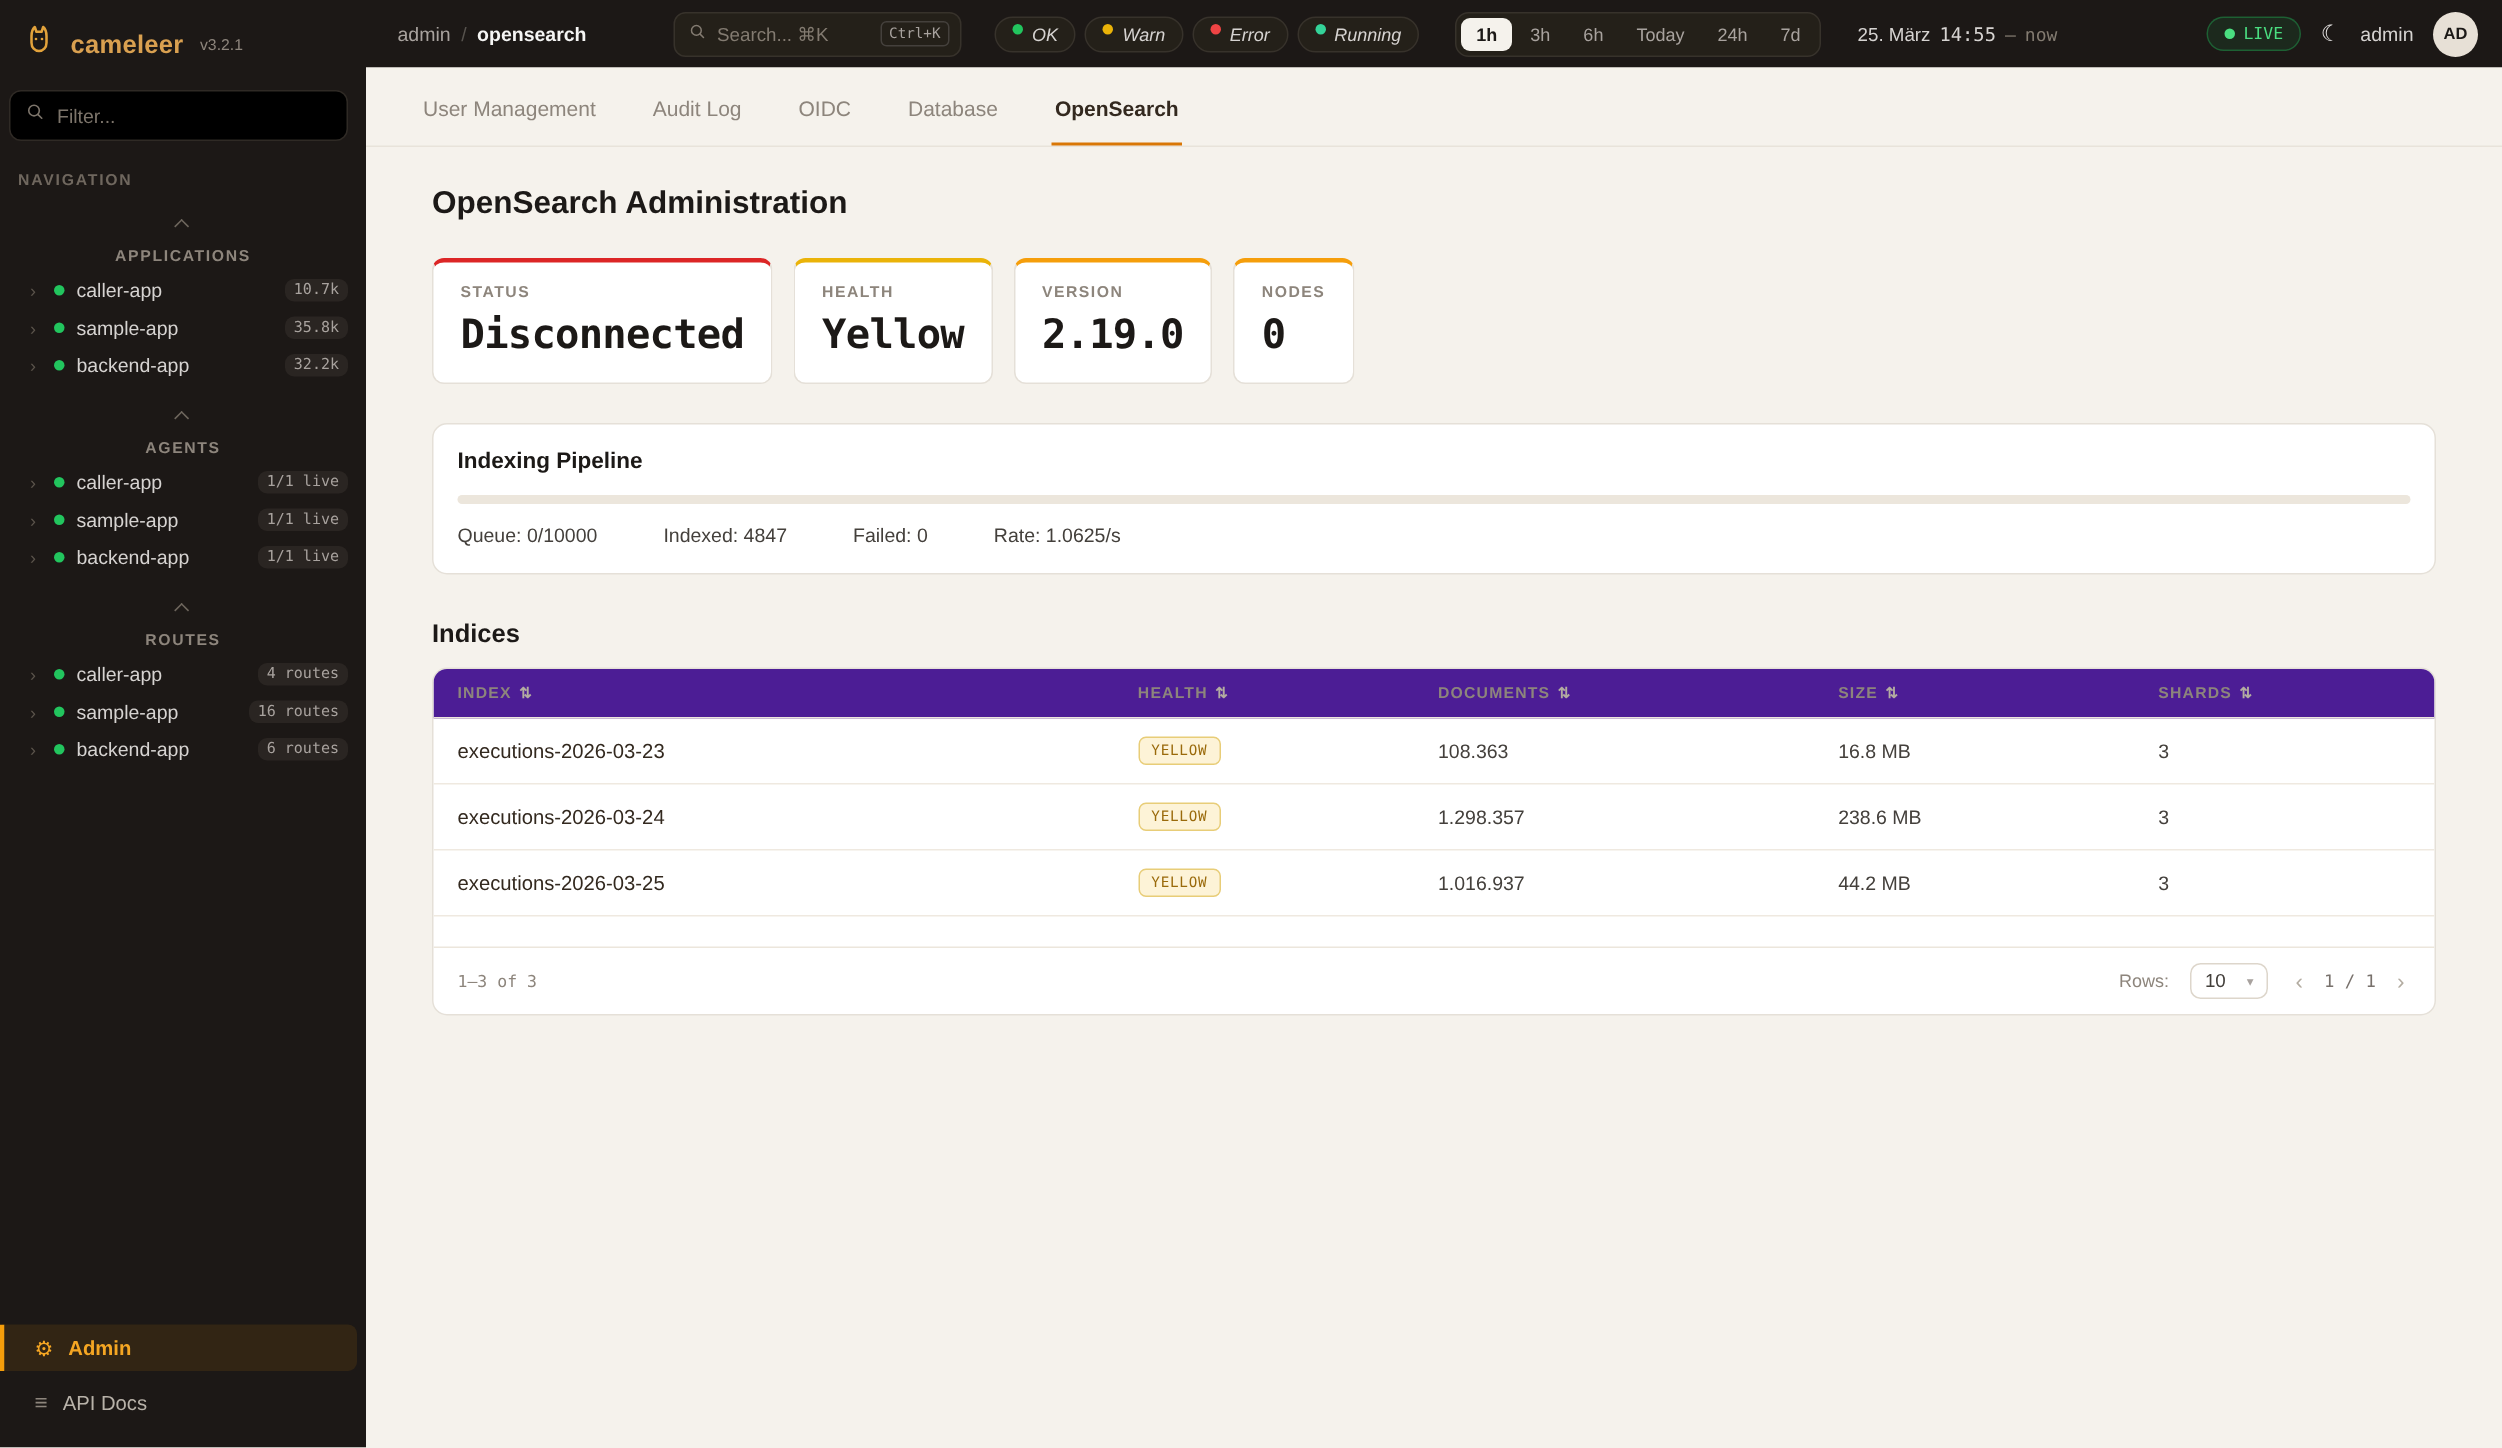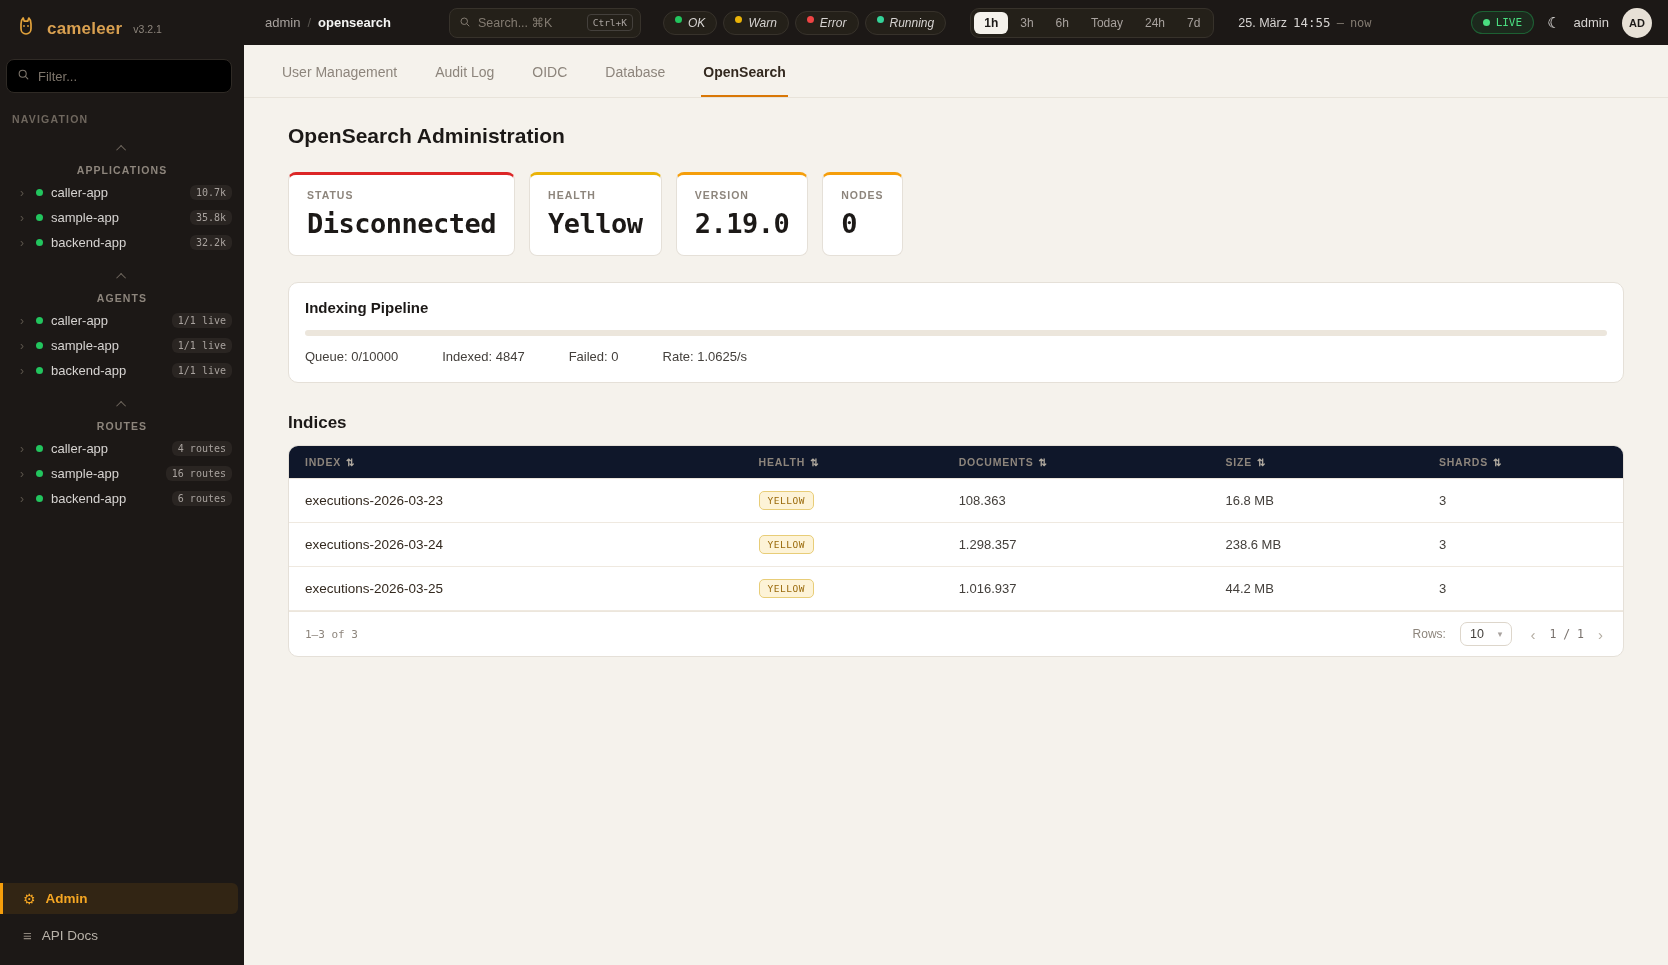--- a/index.html
+++ b/index.html
@@ -85,29 +85,29 @@
 
   .panel { background:#ffffff; border:1px solid #e5e0d8; border-radius:10px; padding:16px 16px 18px 16px; margin-bottom:30px; }
   .panel-title { font-size:15px; font-weight:bold; color:#1c1917; margin-bottom:14px; }
   .progress { height:6px; background:#ece6dc; border-radius:3px; overflow:hidden; margin-bottom:13px; cursor:default; }
   .progress .fill { height:100%; background:#f59e0b; width:0%; }
   .pipe-stats { display:flex; gap:44px; font-size:13px; color:#44403c; }
 
   .section-title { font-size:17px; font-weight:bold; color:#1c1917; margin-bottom:12px; }
   .tablecard { background:#ffffff; border:1px solid #e5e0d8; border-radius:10px; overflow:hidden; }
   .trow { display:grid; grid-template-columns:34% 15% 20% 16% 15%; align-items:center; }
-  .thead { background:#0f172a; border-bottom:1px solid #ece6dc; }
+  .thead { background:#4c1d95; border-bottom:1px solid #ece6dc; }
   .th { font-size:10.5px; letter-spacing:0.8px; color:#8d857c; font-weight:bold; padding:10px 16px; display:flex; align-items:center; gap:5px; cursor:pointer; }
   .sorticon { color:#b3aca1; font-size:10px; }
   .tr { border-bottom:1px solid #efe9e0; cursor:pointer; }
   .tr:last-of-type { border-bottom:none; }
   .td { padding:12px 16px; font-size:13px; color:#44403c; }
   .td.idx { color:#33291f; font-size:13.5px; }
   .badge-yellow { display:inline-block; font-family:"DejaVu Sans Mono", monospace; font-size:9.5px; letter-spacing:0.5px; color:#9a6a0b; background:#fdf3d7; border:1px solid #e8cd78; border-radius:5px; padding:3px 8px; }
-  .tfoot { display:flex; align-items:center; justify-content:space-between; border-top:1px solid #ece6dc; padding:10px 16px; }
+  .tfoot { display:flex; align-items:center; justify-content:space-between; border-top:1px solid #ece6dc; padding:10px 16px;margin-top:20px; }
   .range-info { font-family:"DejaVu Sans Mono", monospace; font-size:11px; color:#8d857c; }
   .tfoot-right { display:flex; align-items:center; gap:14px; }
   .rows-label { font-size:12px; color:#8d857c; }
   .rows-select { display:flex; align-items:center; gap:14px; border:1px solid #ddd6cb; background:#fff; border-radius:7px; padding:4px 9px; font-size:12.5px; color:#44403c; cursor:pointer; }
   .rows-caret { color:#a8a29e; font-size:9px; }
   .pager { display:flex; align-items:center; gap:10px; }
   .pg-btn { background:none; border:none; color:#b3aca1; font-size:15px; cursor:pointer; line-height:1; padding:2px 4px; }
   .pg-info { font-family:"DejaVu Sans Mono", monospace; font-size:11.5px; color:#78716c; }
 </style>
 </head>

